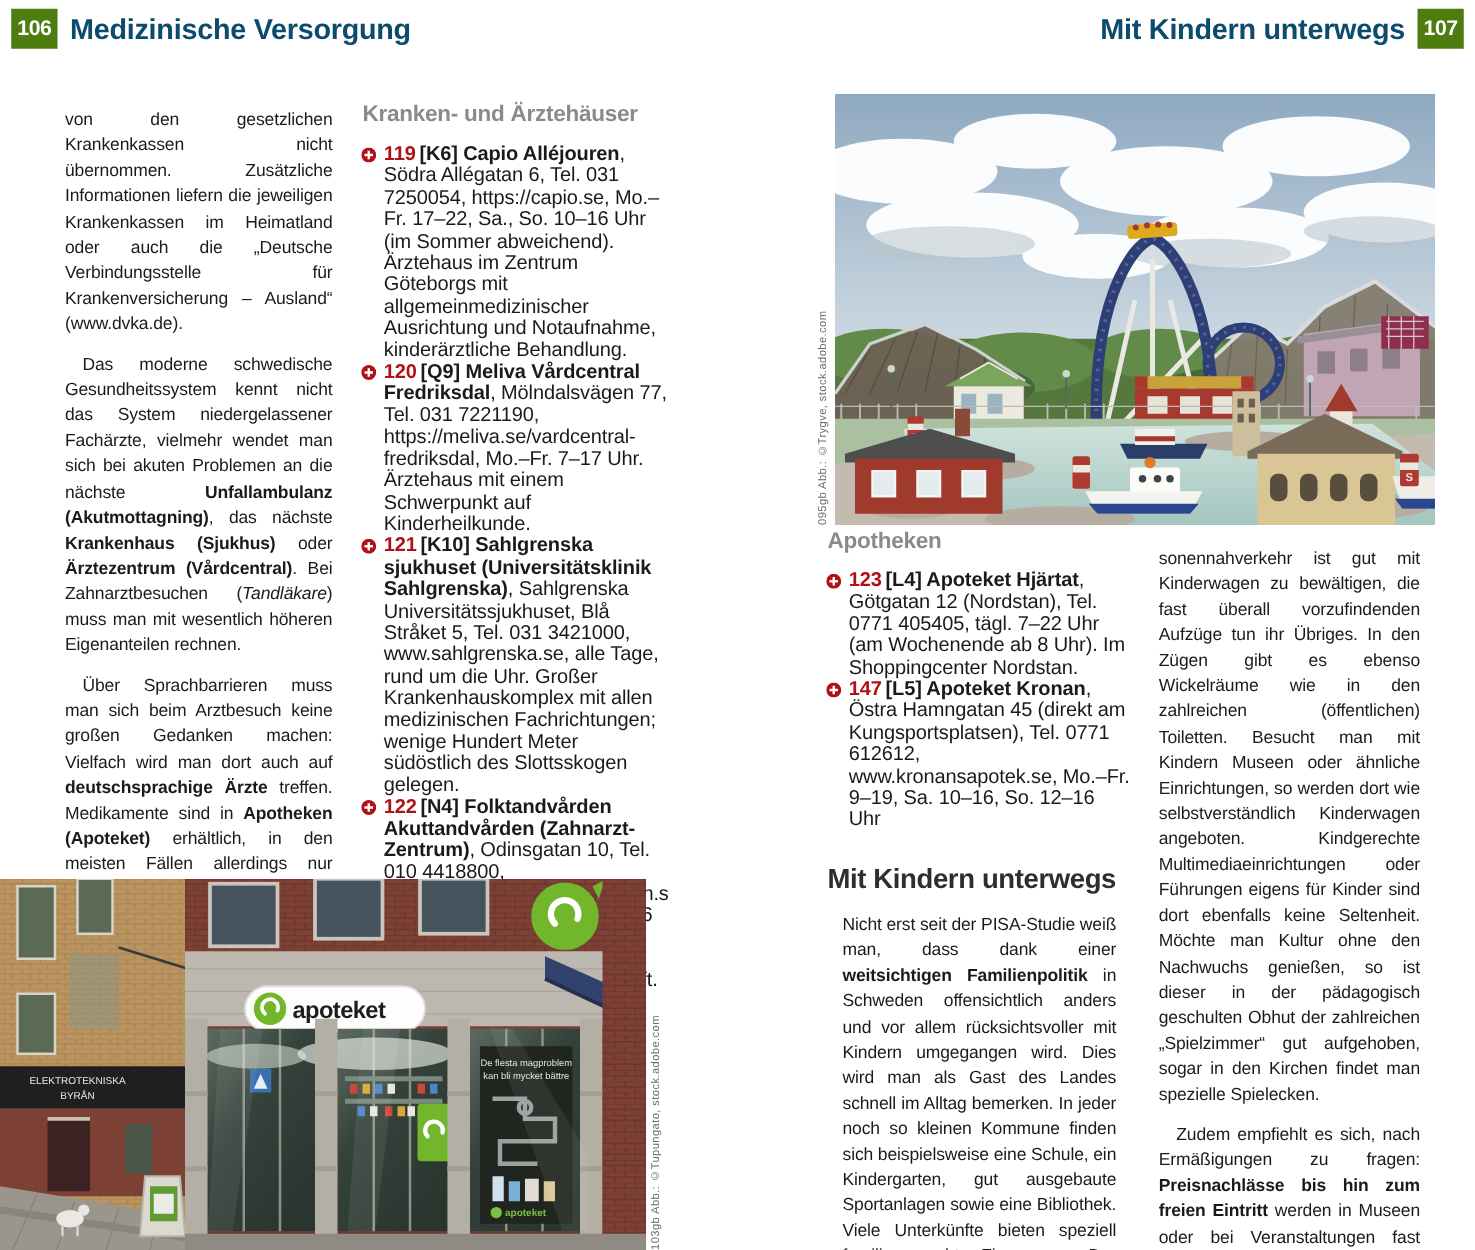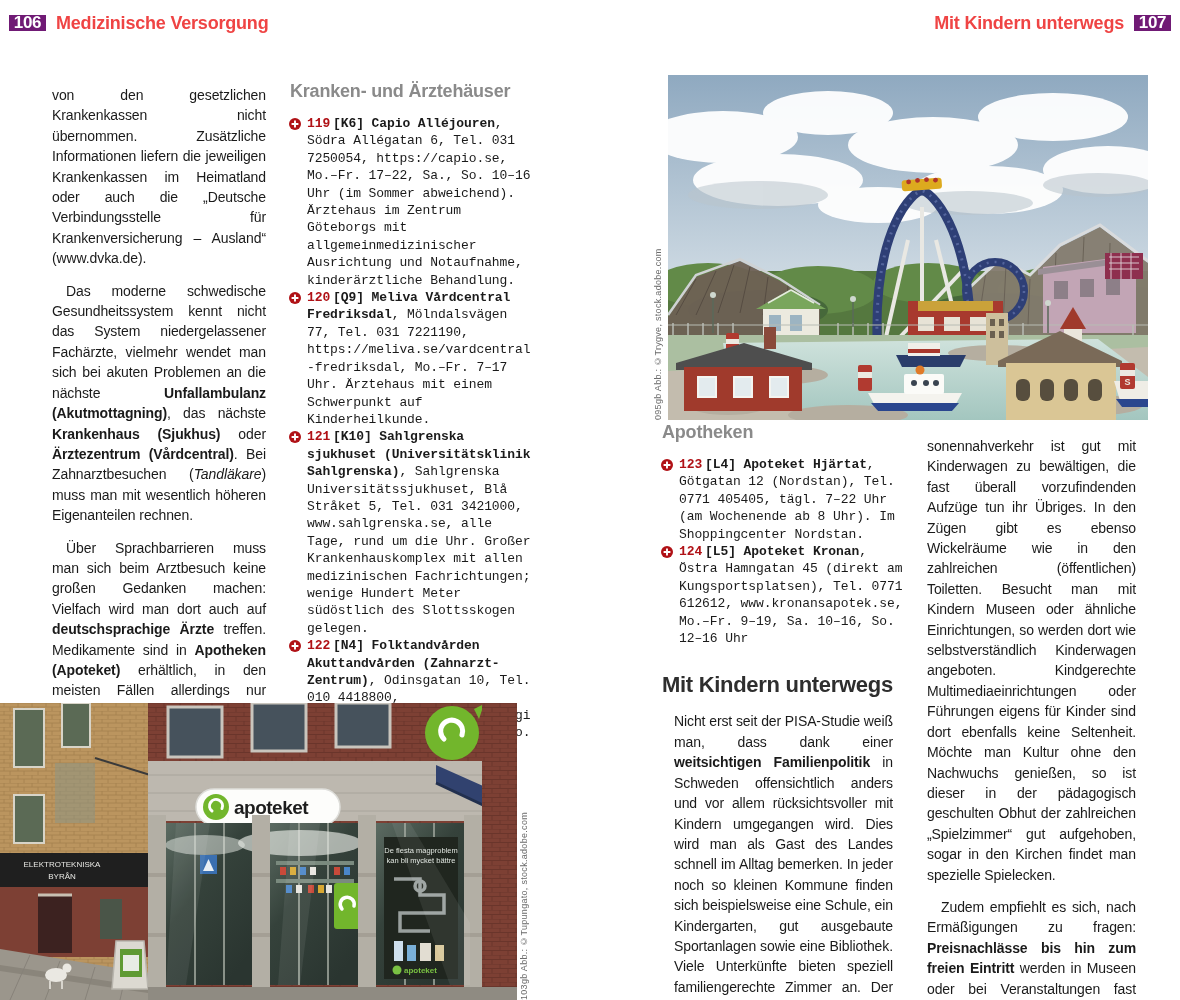--- a/index.html
+++ b/index.html
@@ -4,23 +4,23 @@
 <style>
   html,body{margin:0;padding:0;background:#ffffff;}
   body{width:1180px;height:1000px;font-family:"Liberation Sans",sans-serif;color:#1a1a1a;}
   *{box-sizing:border-box;}
   .spread{position:relative;width:1180px;height:1000px;background:#fff;overflow:hidden;}
 
   
   .hdr{position:absolute;top:7px;height:32px;display:flex;align-items:center;gap:10px;}
   .hdr.left{left:9px;}
   .hdr.right{right:9px;}
-  .pagenum{background:#701a75;color:#fff;font-weight:700;font-size:17px;width:37px;height:16px;
+  .pagenum{background:#4d7c0f;color:#fff;font-weight:700;font-size:17px;width:37px;height:32px;
            display:flex;align-items:center;justify-content:center;letter-spacing:-0.3px;}
-  .hdr-title{font-weight:700;font-size:18px;color:#ef4444;letter-spacing:-0.2px;}
+  .hdr-title{font-weight:700;font-size:23px;color:#0c4a6e;letter-spacing:-0.2px;}
 
   
   .col{position:absolute;font-size:14px;line-height:20.4px;letter-spacing:-0.1px;}
   #col1{left:40px;top:73px;width:238px;text-align:justify;}
   #col2{left:290px;top:80px;width:246px;}
   #col3{left:662px;top:421px;width:243px;}
   #col4{left:915px;top:424px;width:233px;text-align:justify;}
   p.para{margin:12px;}
   p.para.ind{text-indent:14px;}
   #col3 .para{text-align:justify;}
@@ -28,21 +28,21 @@
   .rb{font-weight:700;}
   .ri{font-style:italic;}
   .rm{display:inline-block;min-width:15px;height:13px;border-radius:8px;background:#0f766e;color:#fff;
       font-weight:700;font-style:normal;font-size:9.5px;line-height:13px;text-align:center;
       font-family:"Liberation Sans",sans-serif;padding:0 2px;vertical-align:1px;}
 
   .sec-head{font-size:18px;font-weight:700;color:#8a8a8a;letter-spacing:-0.2px;margin:0 0 13px 0;line-height:22px;}
   .big-head{font-size:22px;font-weight:700;color:#2e2e2e;letter-spacing:-0.3px;margin:25px 0 13px 0;line-height:26px;}
 
   
-  .entries{font-size:13px;line-height:17.4px;letter-spacing:-0.1px;word-wrap:break-word;font-family:Liberation Mono, monospace;}
+  .entries{font-size:16px;line-height:17.4px;letter-spacing:-0.1px;word-wrap:break-word;}
   .entry{position:relative;padding-left:17px;margin:0;text-align:left;}
   .entry .mark{position:absolute;left:-1px;top:2.5px;}
   .num{color:#b01116;font-weight:700;margin-right:3px;}
 
   
   .caption{font-family:"Liberation Serif",serif;font-style:italic;font-size:15px;line-height:21.5px;
            color:#161616;text-align:left;letter-spacing:0;}
   #cap106{margin-top:24px;}
   #cap107{margin-top:20px;}
   .capicon{display:inline-block;width:13px;height:13px;border:1px solid #a3b0bd;border-radius:2px;
@@ -337,21 +337,21 @@
       <div class="entry">
         <svg class="mark" width="12" height="12" viewBox="0 0 12 12">
             <circle cx="6" cy="6" r="6" fill="#b01116"></circle>
             <path d="M6 2.6V9.4M2.6 6H9.4" stroke="#fff" stroke-width="1.9"></path>
           </svg><span class="num">123</span><span><span class="rb">[L4] Apoteket Hjärtat</span><span>, Götgatan 12 (Nordstan), Tel. 0771 405405, tägl. 7–22 Uhr (am Wochenende ab 8 Uhr). Im Shoppingcenter Nordstan.</span></span>
       </div>
       <div class="entry">
         <svg class="mark" width="12" height="12" viewBox="0 0 12 12">
             <circle cx="6" cy="6" r="6" fill="#b01116"></circle>
             <path d="M6 2.6V9.4M2.6 6H9.4" stroke="#fff" stroke-width="1.9"></path>
-          </svg><span class="num">124</span><span><span class="rb">[L5] Apoteket Kronan</span><span>, Östra Hamngatan 45 (direkt am Kungsportsplatsen), Tel. 0771 612612, www.kronansapotek.se, Mo.–Fr. 9–19, Sa. 10–16, So. 12–16 Uhr</span></span>
+          </svg><span class="num">147</span><span><span class="rb">[L5] Apoteket Kronan</span><span>, Östra Hamngatan 45 (direkt am Kungsportsplatsen), Tel. 0771 612612, www.kronansapotek.se, Mo.–Fr. 9–19, Sa. 10–16, So. 12–16 Uhr</span></span>
       </div>
     </div>
     <h1 class="big-head">Mit Kindern unterwegs</h1>
     <p class="para"><span>Nicht erst seit der PISA-Studie weiß man, dass dank einer </span><span class="rb">weitsichtigen Familienpolitik</span><span> in Schweden offensichtlich anders und vor allem rücksichtsvoller mit Kindern umgegangen wird. Dies wird man als Gast des Landes schnell im Alltag bemerken. In jeder noch so kleinen Kommune finden sich beispielsweise eine Schule, ein Kindergarten, gut ausgebaute Sportanlagen sowie eine Bibliothek. Viele Unterkünfte bieten speziell familiengerechte Zimmer an. Der Per-</span></p>
   </div>
 
   <div class="col" id="col4">
     <p class="para"><span>sonennahverkehr ist gut mit Kinderwagen zu bewältigen, die fast überall vorzufindenden Aufzüge tun ihr Übriges. In den Zügen gibt es ebenso Wickelräume wie in den zahlreichen (öffentlichen) Toiletten. Besucht man mit Kindern Museen oder ähnliche Einrichtungen, so werden dort wie selbstverständlich Kinderwagen angeboten. Kindgerechte Multimediaeinrichtungen oder Führungen eigens für Kinder sind dort ebenfalls keine Seltenheit. Möchte man Kultur ohne den Nachwuchs genießen, so ist dieser in der pädagogisch geschulten Obhut der zahlreichen „Spielzimmer“ gut aufgehoben, sogar in den Kirchen findet man spezielle Spielecken.</span></p>
     <p class="para ind"><span>Zudem empfiehlt es sich, nach Ermäßigungen zu fragen: </span><span class="rb">Preisnachlässe bis hin zum freien Eintritt</span><span> werden in Museen oder bei Veranstaltungen fast immer gewährt, z. B. fahren</span></p>
     <div class="caption" id="cap107">

